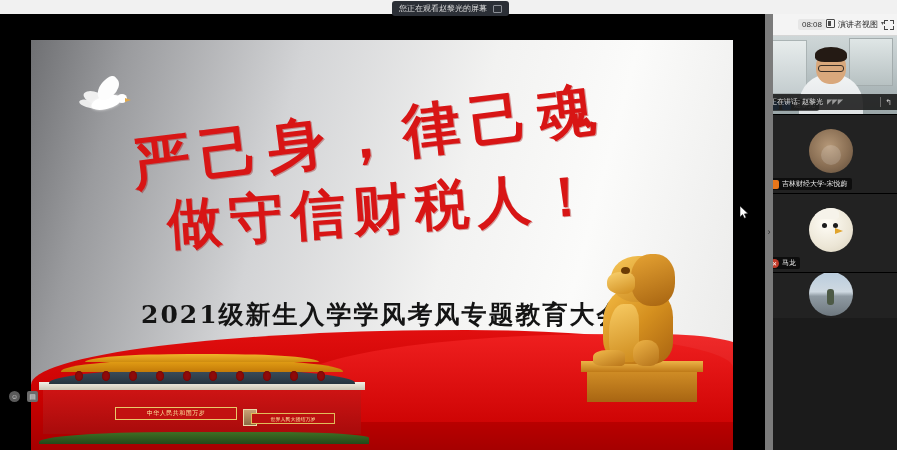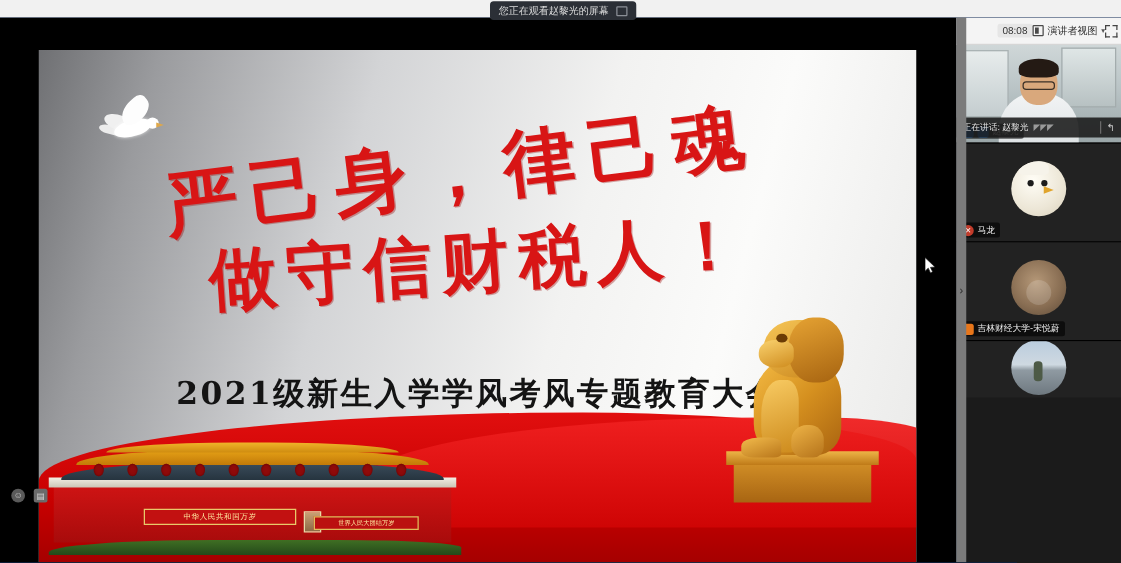--- a/index.html
+++ b/index.html
@@ -141,21 +141,21 @@
   .divider { position:absolute; left:765px; top:14px; width:8px; height:436px;
              background:#7b7b7b; z-index:20; display:flex; align-items:center; justify-content:center; }
   .divider .chev { color:#2a2a2a; font-size:9px; line-height:1; }
 
   .rpanel { position:absolute; left:765px; top:14px; width:132px; height:436px;
             background:#1b1b1b; overflow:hidden; }
   .rhead { position:absolute; left:0; top:0; width:136px; height:22px; background:#f4f4f4;
            display:flex; align-items:center; justify-content:flex-end; gap:0; padding-right:7px;
            border-bottom:1px solid #d6d6d6; }
   .clock { font-size:8px; color:#333; background:#e6e6e6; border-radius:2px; padding:1px 4px; }
-  .viewsel { display:flex; align-items:center; gap:3px; font-size:8px; color:#2b2b2b; }
+  .viewsel { display:flex; align-items:flex-start; gap:3px; font-size:8px; color:#2b2b2b; }
   .viewsel .vicon { width:9px; height:9px; border:1px solid #4a4a4a; border-radius:1px; position:relative; }
   .viewsel .vicon::after { content:''; position:absolute; left:1px; top:1px; width:3px; height:5px; background:#4a4a4a; }
   .viewsel .caret { font-size:6px; color:#555; }
   .fs-icon { width:10px; height:10px; position:relative; }
   .fs-icon i { position:absolute; width:4px; height:4px; border:1px solid #444; }
   .fs-icon i:nth-child(1){ left:0; top:0; border-right:none; border-bottom:none; }
   .fs-icon i:nth-child(2){ right:0; top:0; border-left:none; border-bottom:none; }
   .fs-icon i:nth-child(3){ left:0; bottom:0; border-right:none; border-top:none; }
   .fs-icon i:nth-child(4){ right:0; bottom:0; border-left:none; border-top:none; }
 
@@ -373,40 +373,40 @@
       </div>
 
       <div class="speaking">
         <span class="slabel">正在讲话: 赵黎光</span>
         <span class="waves">◤◤◤</span>
         <span class="sep"></span>
         <span class="retico">↰</span>
       </div>
 
       <div class="tile">
+        <div class="avatar av-photo"></div>
+        <div class="nametag">
+          <span class="badge badge-orange"></span>
+          <span class="nlabel">吉林财经大学-宋悦蔚</span>
+        </div>
+      </div>
+
+      <div class="tile">
         <div class="avatar av-chicken">
           <span class="c-hat"></span>
           <span class="c-eye l"></span>
             <span class="c-eye r"></span>
           <span class="c-beak"></span>
         </div>
         <div class="nametag">
           <span class="badge badge-mic">✕</span>
           <span class="nlabel">马龙</span>
         </div>
       </div>
 
-      <div class="tile">
-        <div class="avatar av-photo"></div>
-        <div class="nametag">
-          <span class="badge badge-orange"></span>
-          <span class="nlabel">吉林财经大学-宋悦蔚</span>
-        </div>
-      </div>
-
 
 
       <div class="partial-tile">
         <div class="avatar av-beach">
           <span class="b-fig"></span>
         </div>
 
       </div>
 
     </div>

